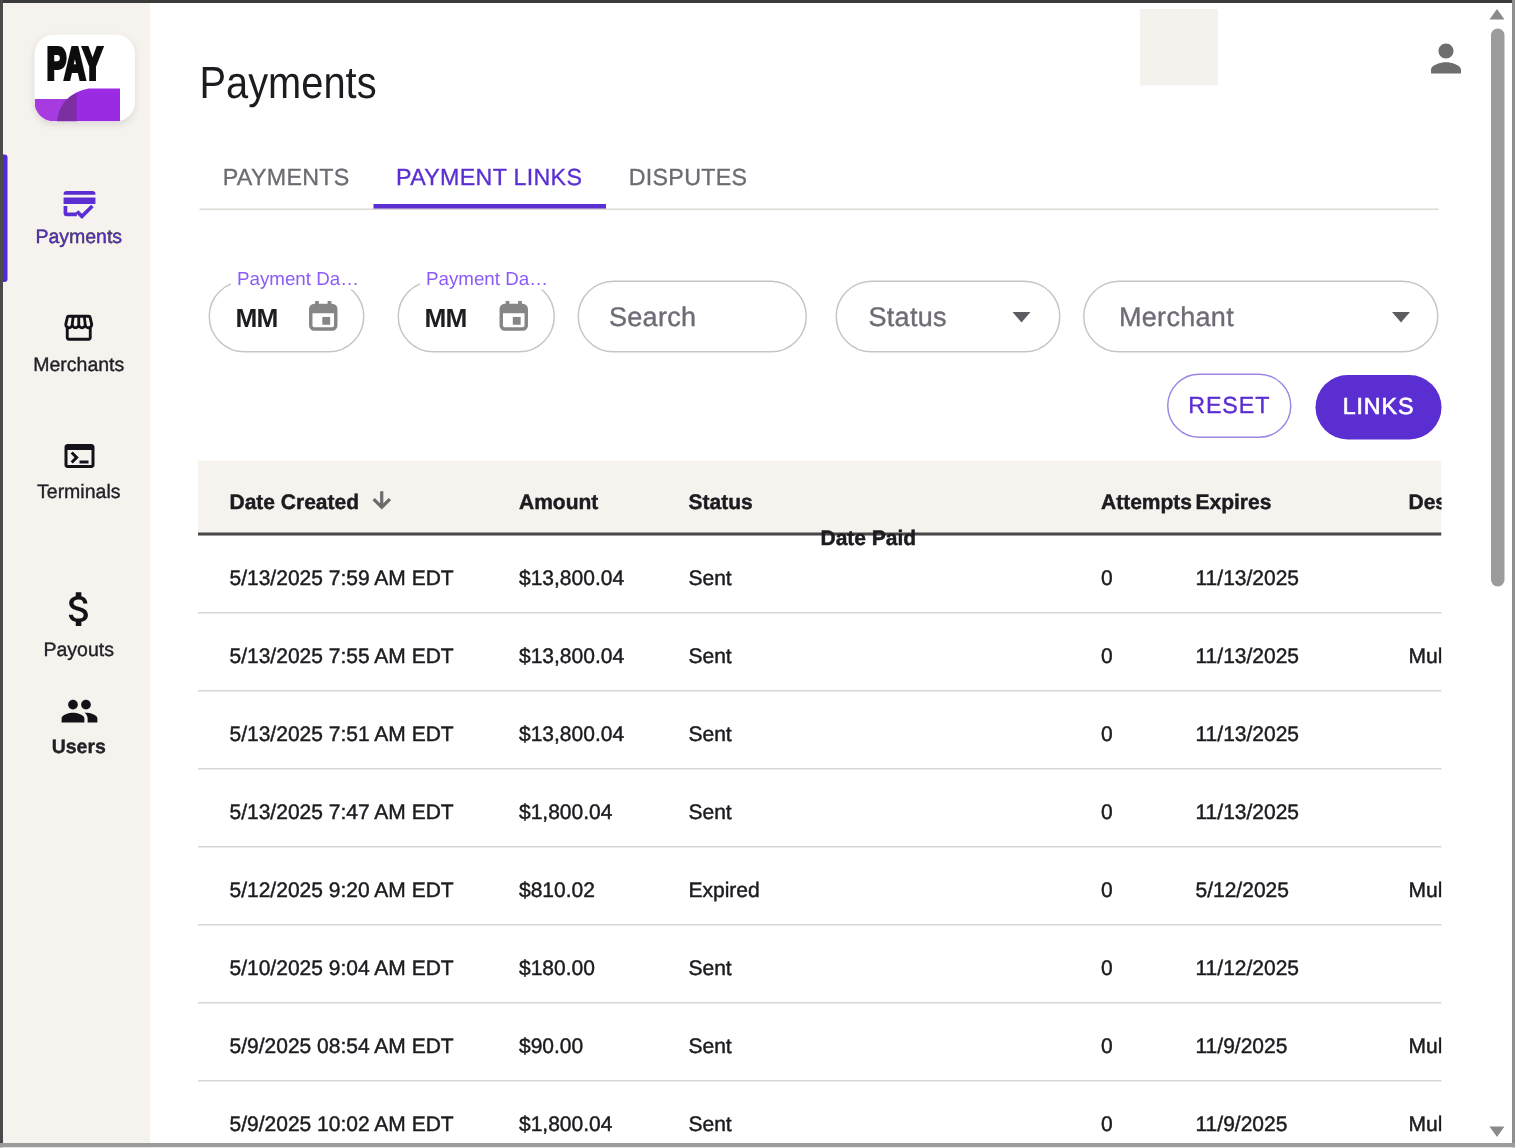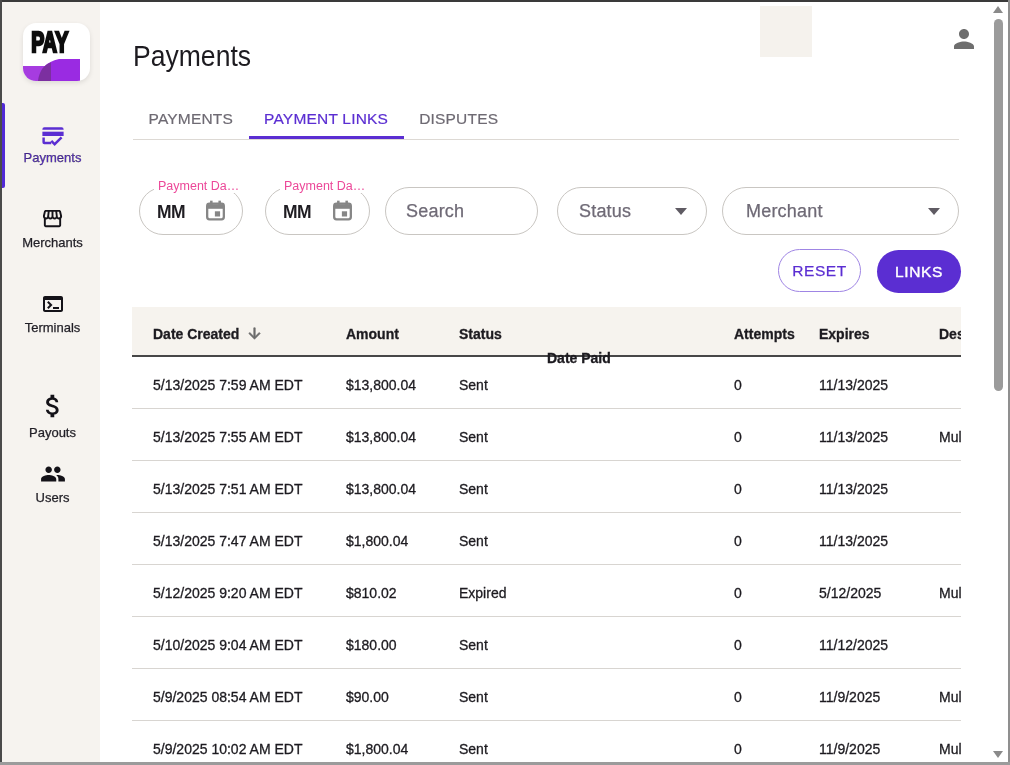--- a/index.html
+++ b/index.html
@@ -30,39 +30,39 @@
 
 #title { left:133px; top:39px; font-size:30px; font-weight:normal; color:#1d1b20; transform:scaleX(0.885); transform-origin:0 0; }
 
 #tabs { left:133px; top:98px; height:42px; display:flex; }
 .tab { padding:3px 15.5px 0; font-size:15.5px; letter-spacing:0.2px; color:#6e6a73; -webkit-text-stroke:0.2px; display:flex; align-items:center; height:38px; }
 .tab.active { color:#5b2ed2; border-bottom:4px solid #5b2ed2; height:42px; }
 #tabline { left:133px; top:139px; width:826px; height:1px; background:#ddd9d4; }
 
 
 .field { position:absolute; top:187px; height:48px; border:1px solid #c9c6c2; border-radius:24px; background:#fff; }
-.flabel { position:absolute; top:-9px; font-size:12.5px; color:#ec4899; background:#fff; padding:0 4px; white-space:nowrap; }
+.flabel { position:absolute; top:-9px; font-size:12.5px; color:#8b5cf6; background:#fff; padding:0 4px; white-space:nowrap; }
 .fval { position:absolute; top:13px; font-size:18px; color:#1f1d22; letter-spacing:0.2px; }
 .fph { position:absolute; top:13px; font-size:18px; color:#6f6a76; letter-spacing:0.2px; -webkit-text-stroke:0.25px #6f6a76; }
 .ficon { position:absolute; }
 .arrow { position:absolute; width:0; height:0; border-left:6.5px solid transparent; border-right:6.5px solid transparent; border-top:7.5px solid #5f5b63; top:20px; }
 
 
 #reset { left:778px; top:249px; width:83px; height:43px; -webkit-text-stroke:0.25px #5b2ed2; border:1.2px solid #9f85e4; border-radius:22px; color:#5b2ed2; font-size:15.5px; letter-spacing:0.6px; display:flex; align-items:center; justify-content:center; }
 #apply { left:877px; top:250px; width:84px; height:43px; -webkit-text-stroke:0.4px #ffffff; background:#5b2ed2; border-radius:22px; color:#ffffff; font-size:15.5px; letter-spacing:0.6px; display:flex; align-items:center; justify-content:center; }
 
 
 #table { left:132px; top:307px; width:829px; overflow:hidden; }
 .thead { height:50px; background:#f6f3ee; border-bottom:2px solid #474747; position:relative; }
 .trow { height:52px; border-bottom:1px solid #d8d5d1; position:relative; }
 .trow .cell { padding-top:4px; }
 .cell { position:absolute; top:0; height:100%; display:flex; align-items:center; font-size:14px; color:#1d1b20; white-space:nowrap; -webkit-text-stroke:0.3px #1d1b20; }
 .thead .cell { font-weight:bold; font-size:14px; padding-top:5px; }
 .c1 { left:21px; } .c2 { left:214px; } .c3 { left:327px; } .c4 { left:415px;margin-top:24px; }
-.c5 { left:602px; } .c6 { left:687px;text-align:center; } .c7 { left:807px; }
+.c5 { left:602px; } .c6 { left:665px;text-align:center; } .c7 { left:807px; }
 .sortarrow { margin-left:7px; display:flex; }
 
 
 #sb-thumb { left:994px; top:19px; width:9px; height:372px; background:#9b9b9b; border-radius:4.5px; }
 .sb-arrow-up { left:993px; top:6px; width:0; height:0; border-left:5.5px solid transparent; border-right:5.5px solid transparent; border-bottom:7px solid #8a8a8a; }
 .sb-arrow-dn { left:993px; top:751px; width:0; height:0; border-left:5.5px solid transparent; border-right:5.5px solid transparent; border-top:7px solid #8a8a8a; }
 </style>
 </head>
 <body>
 
@@ -111,21 +111,21 @@
 
 <div class="abs navitem" style="top:397px;">
   <div class="icon">
       <svg width="30" height="30" viewBox="0 0 24 24" fill="#141218" style="margin-top:-6px">
     <path d="M11.8 10.9c-2.27-.59-3-1.2-3-2.15 0-1.09 1.01-1.85 2.7-1.85 1.78 0 2.44.85 2.5 2.1h2.21c-.07-1.72-1.12-3.3-3.21-3.81V3h-3v2.16c-1.94.42-3.5 1.68-3.5 3.61 0 2.31 1.91 3.46 4.7 4.13 2.5.6 3 1.48 3 2.41 0 .69-.49 1.79-2.7 1.79-2.06 0-2.87-.92-2.98-2.1h-2.2c.12 2.19 1.76 3.42 3.68 3.83V21h3v-2.15c1.95-.37 3.5-1.5 3.5-3.55 0-2.84-2.43-3.81-4.7-4.4z"></path>
   </svg>
     </div>
   <div class="lbl">Payouts</div>
 </div>
 
-<div class="abs navitem" style="top:462px;">
+<div class="abs navitem" style="top:462px;font-weight:bold;">
   <div class="icon">
       <svg width="26" height="26" viewBox="0 0 24 24" fill="#141218" style="margin-top:-1px">
     <path d="M16 11c1.66 0 2.99-1.34 2.99-3S17.66 5 16 5c-1.66 0-3 1.34-3 3s1.34 3 3 3zm-8 0c1.66 0 2.99-1.34 2.99-3S9.66 5 8 5C6.34 5 5 6.34 5 8s1.34 3 3 3zm0 2c-2.33 0-7 1.17-7 3.5V19h14v-2.5c0-2.33-4.67-3.5-7-3.5zm8 0c-.29 0-.62.02-.97.05 1.16.84 1.97 1.97 1.97 3.45V19h6v-2.5c0-2.33-4.67-3.5-7-3.5z"></path>
   </svg>
     </div>
   <div class="lbl">Users</div>
 </div>
 
 <div class="abs" id="placeholder"></div>
 

